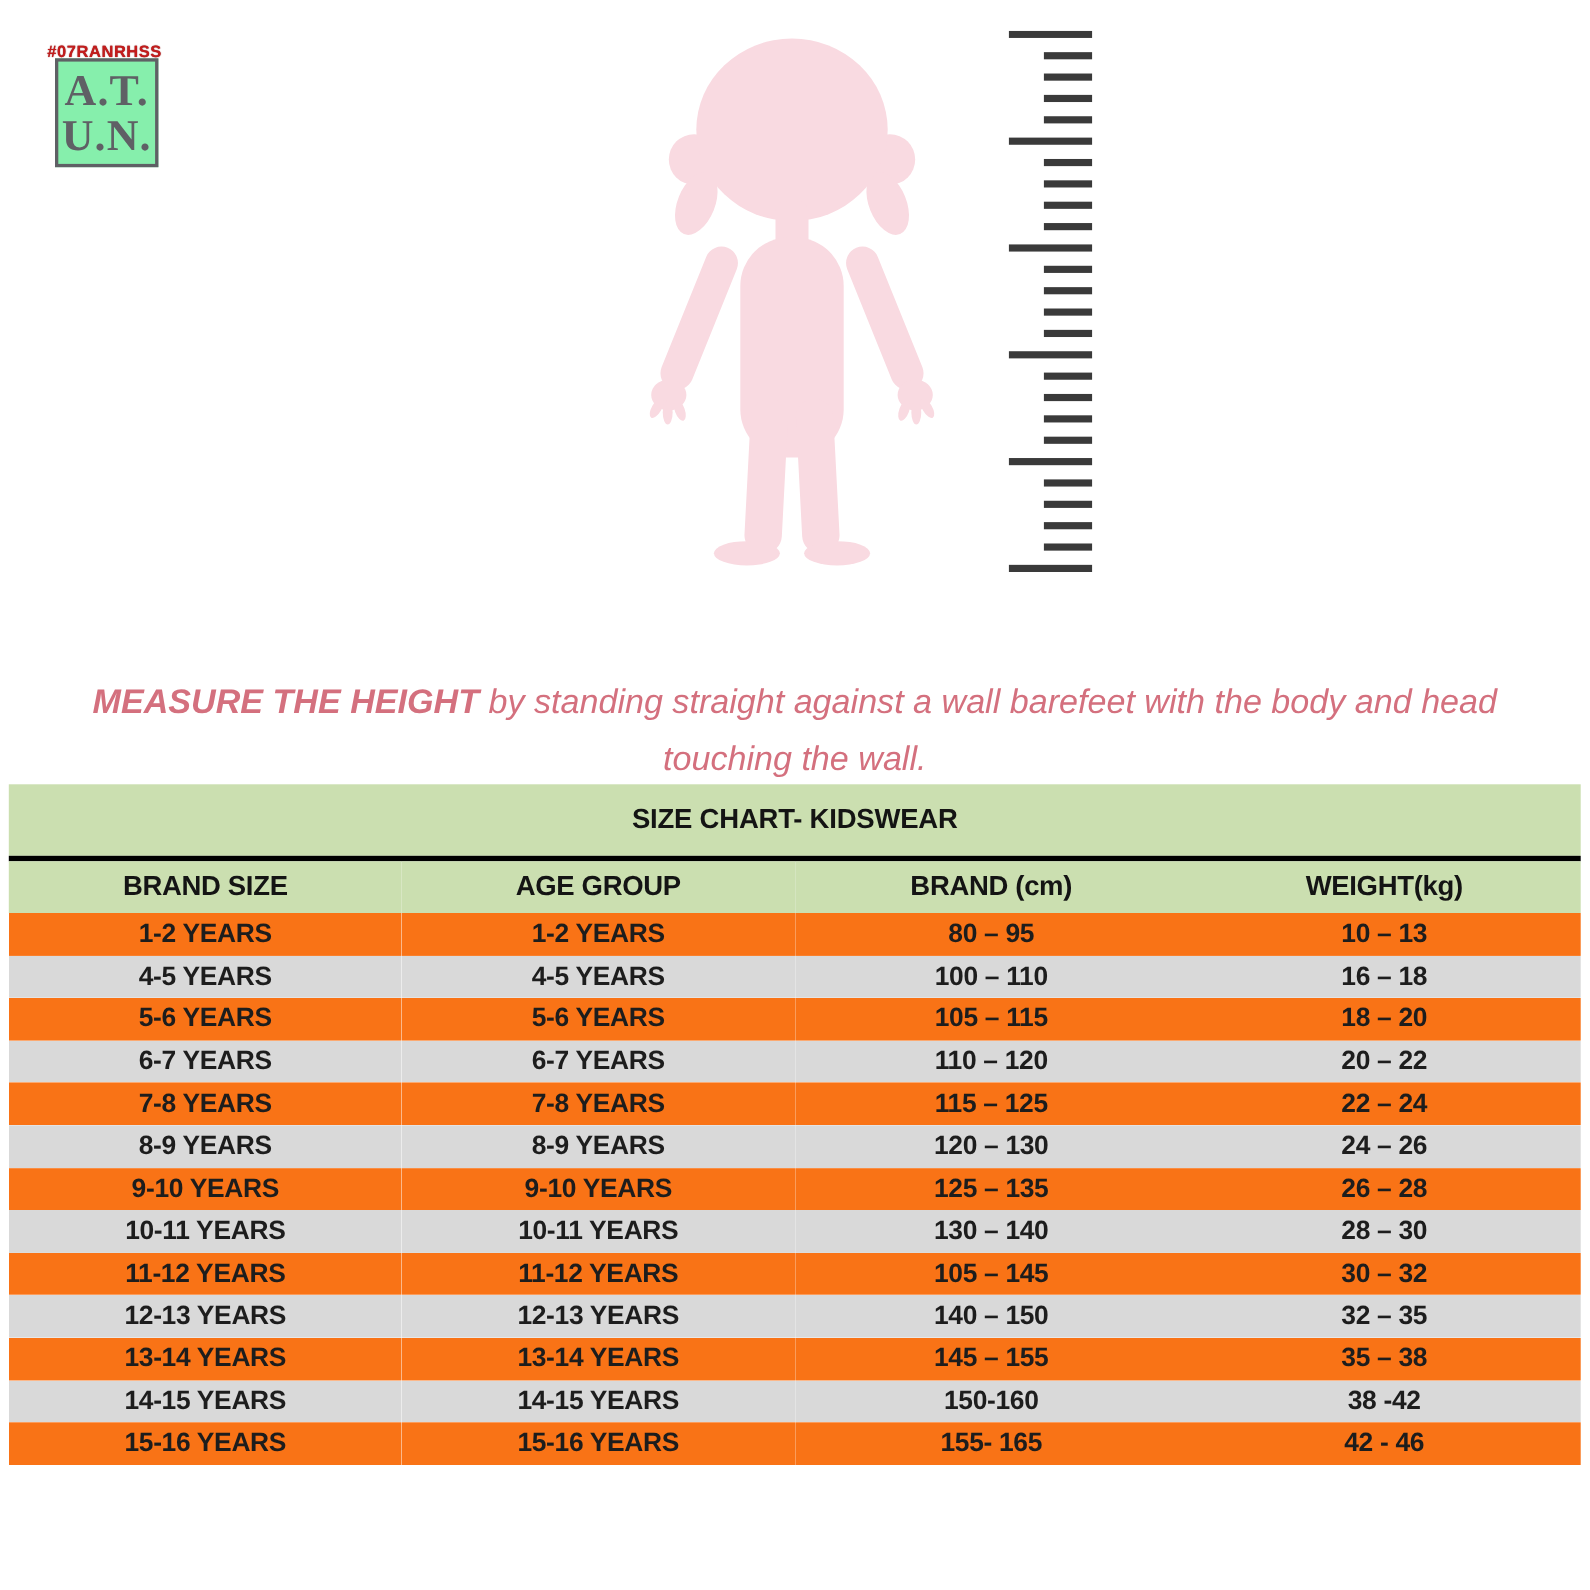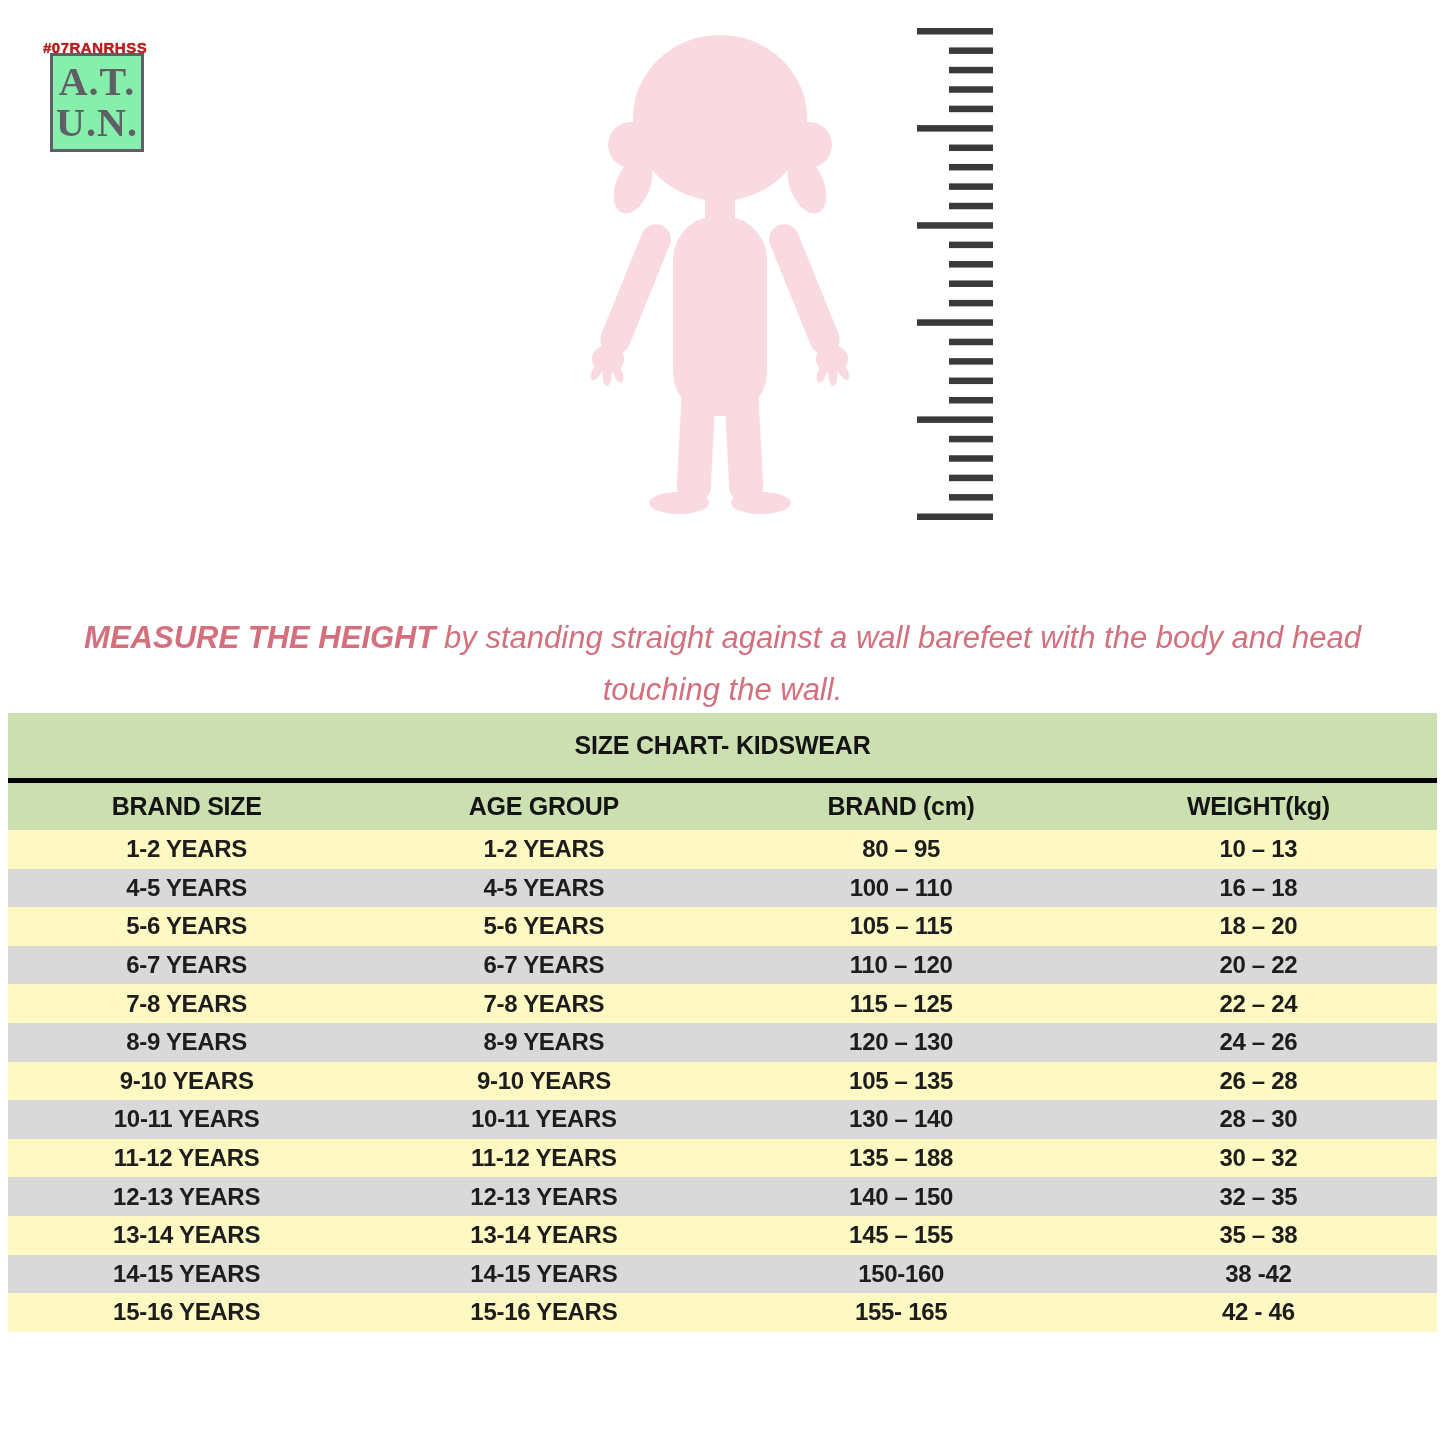--- a/index.html
+++ b/index.html
@@ -71,21 +71,21 @@
   .title-band span{
     font-size:25px;font-weight:700;color:var(--ink);letter-spacing:-0.2px;
   }
   .divider{height:5px;background:#000;}
   table{width:100%;border-collapse:collapse;table-layout:fixed;}
   thead tr{height:47px;background:var(--green);}
   th{
     font-size:25px;font-weight:700;color:var(--ink);
     text-align:center;letter-spacing:-0.3px;
   }
-  tbody tr{height:38.6px;background:#fef9c3;}
+  tbody tr{height:38.6px;background:#f97316;}
   tbody tr.striped{background:var(--gray-row);}
   td{
     font-size:24px;font-weight:700;color:#1d1d1d;
     text-align:center;letter-spacing:-0.3px;
     overflow:hidden;white-space:nowrap;
   }
 </style>
 </head>
 <body>
 
@@ -210,33 +210,33 @@
   </tr>
         <tr class="striped">
     <td>8-9 YEARS</td>
     <td>8-9 YEARS</td>
     <td>120 – 130</td>
     <td>24 – 26</td>
   </tr>
         <tr>
     <td>9-10 YEARS</td>
     <td>9-10 YEARS</td>
-    <td>105 – 135</td>
+    <td>125 – 135</td>
     <td>26 – 28</td>
   </tr>
         <tr class="striped">
     <td>10-11 YEARS</td>
     <td>10-11 YEARS</td>
     <td>130 – 140</td>
     <td>28 – 30</td>
   </tr>
         <tr>
     <td>11-12 YEARS</td>
     <td>11-12 YEARS</td>
-    <td>135 – 188</td>
+    <td>105 – 145</td>
     <td>30 – 32</td>
   </tr>
         <tr class="striped">
     <td>12-13 YEARS</td>
     <td>12-13 YEARS</td>
     <td>140 – 150</td>
     <td>32 – 35</td>
   </tr>
         <tr>
     <td>13-14 YEARS</td>

